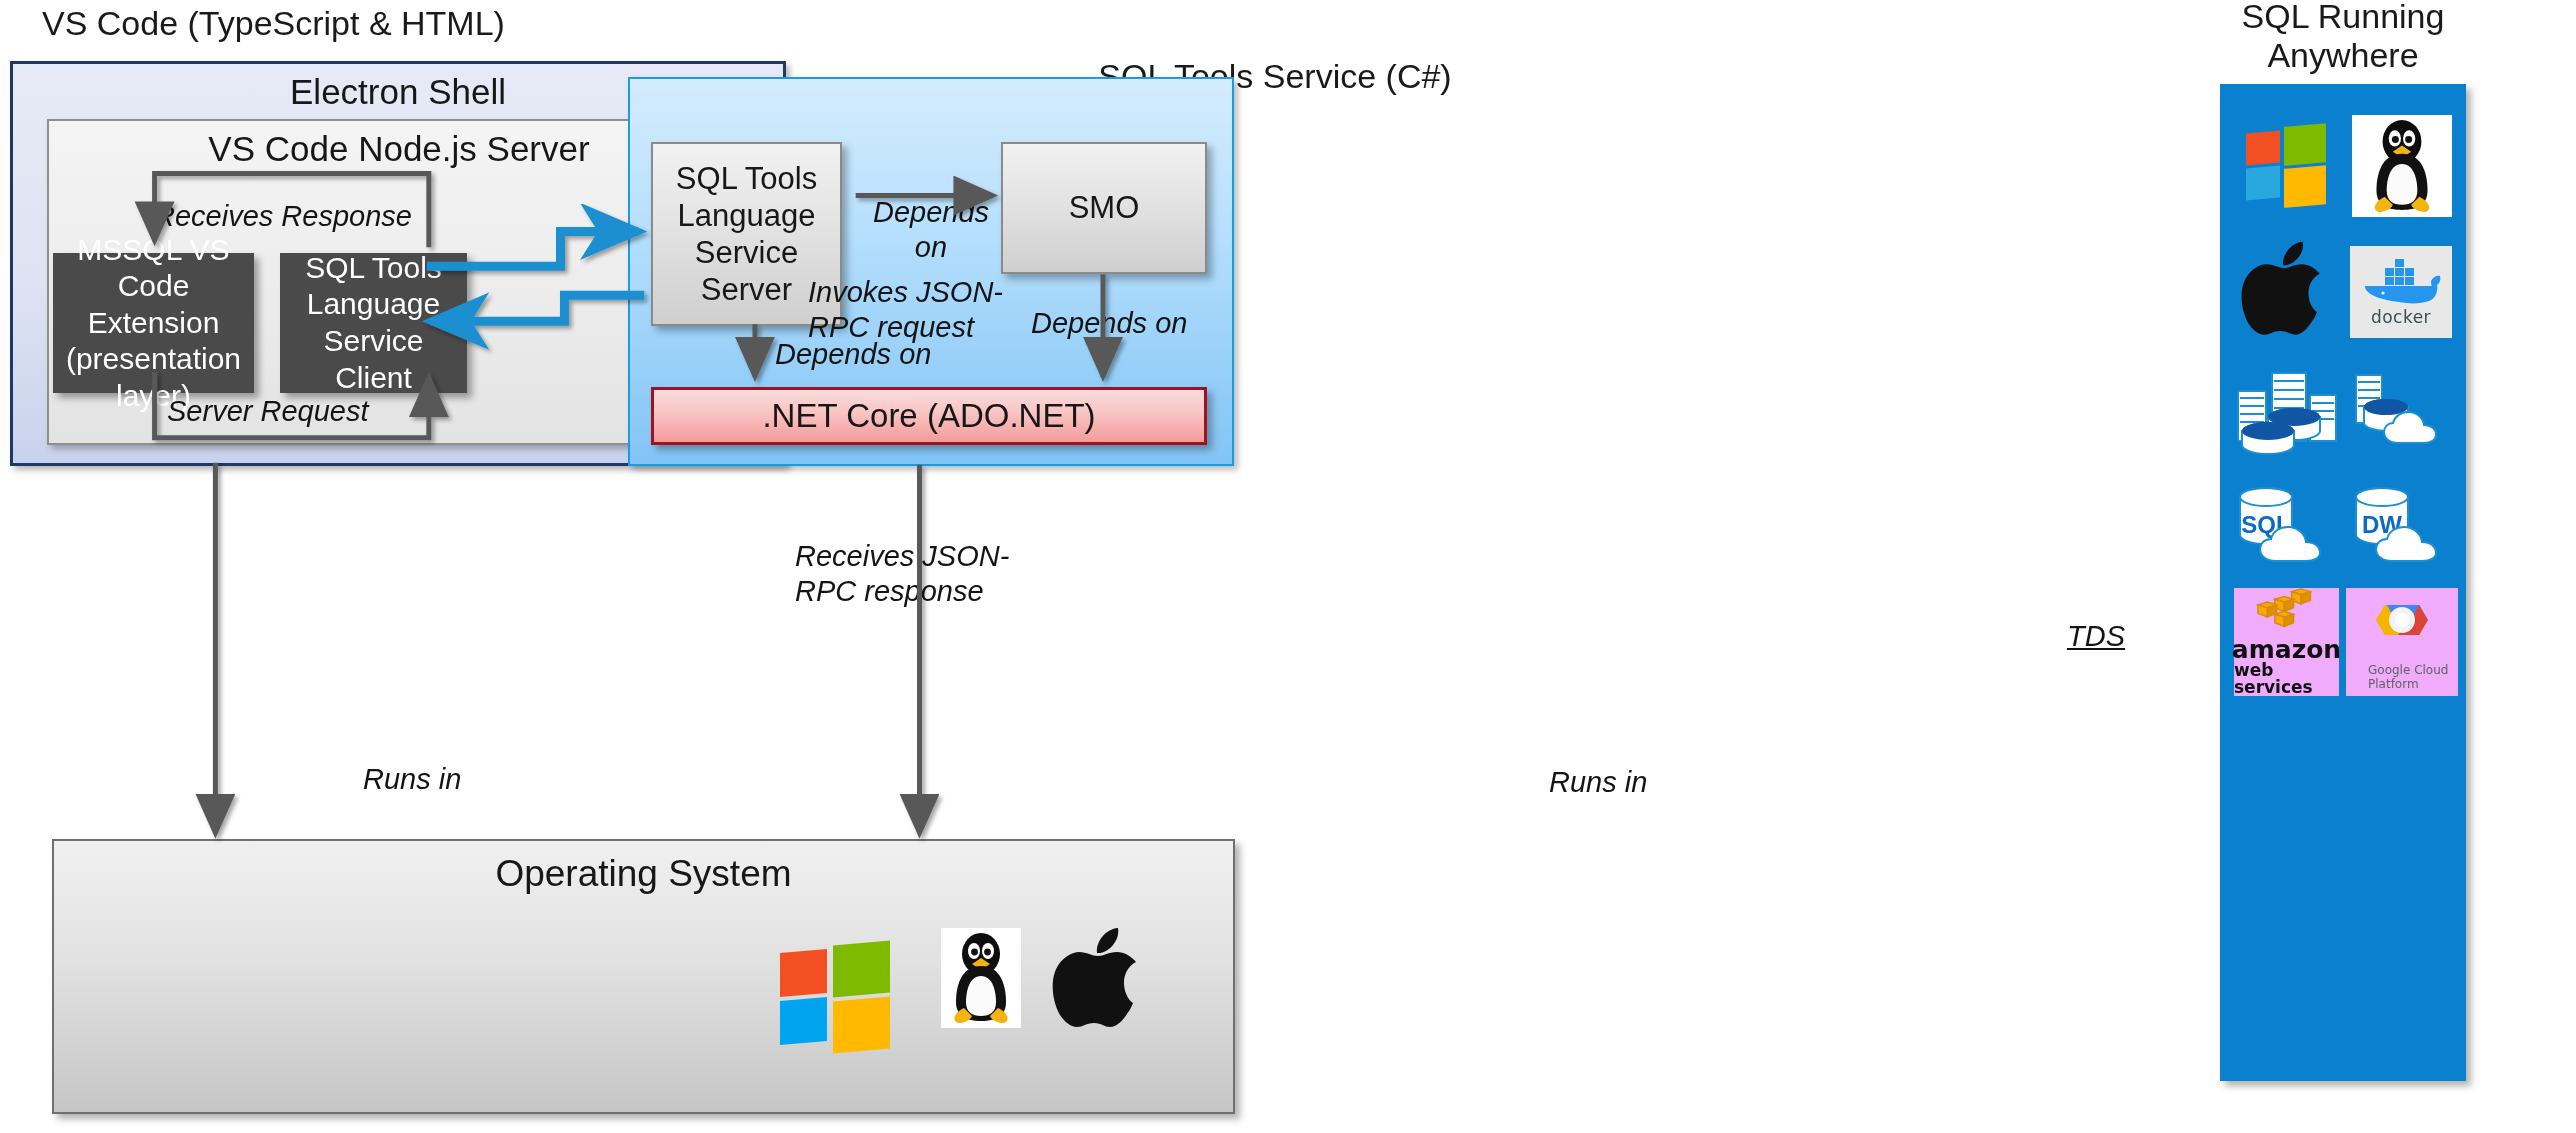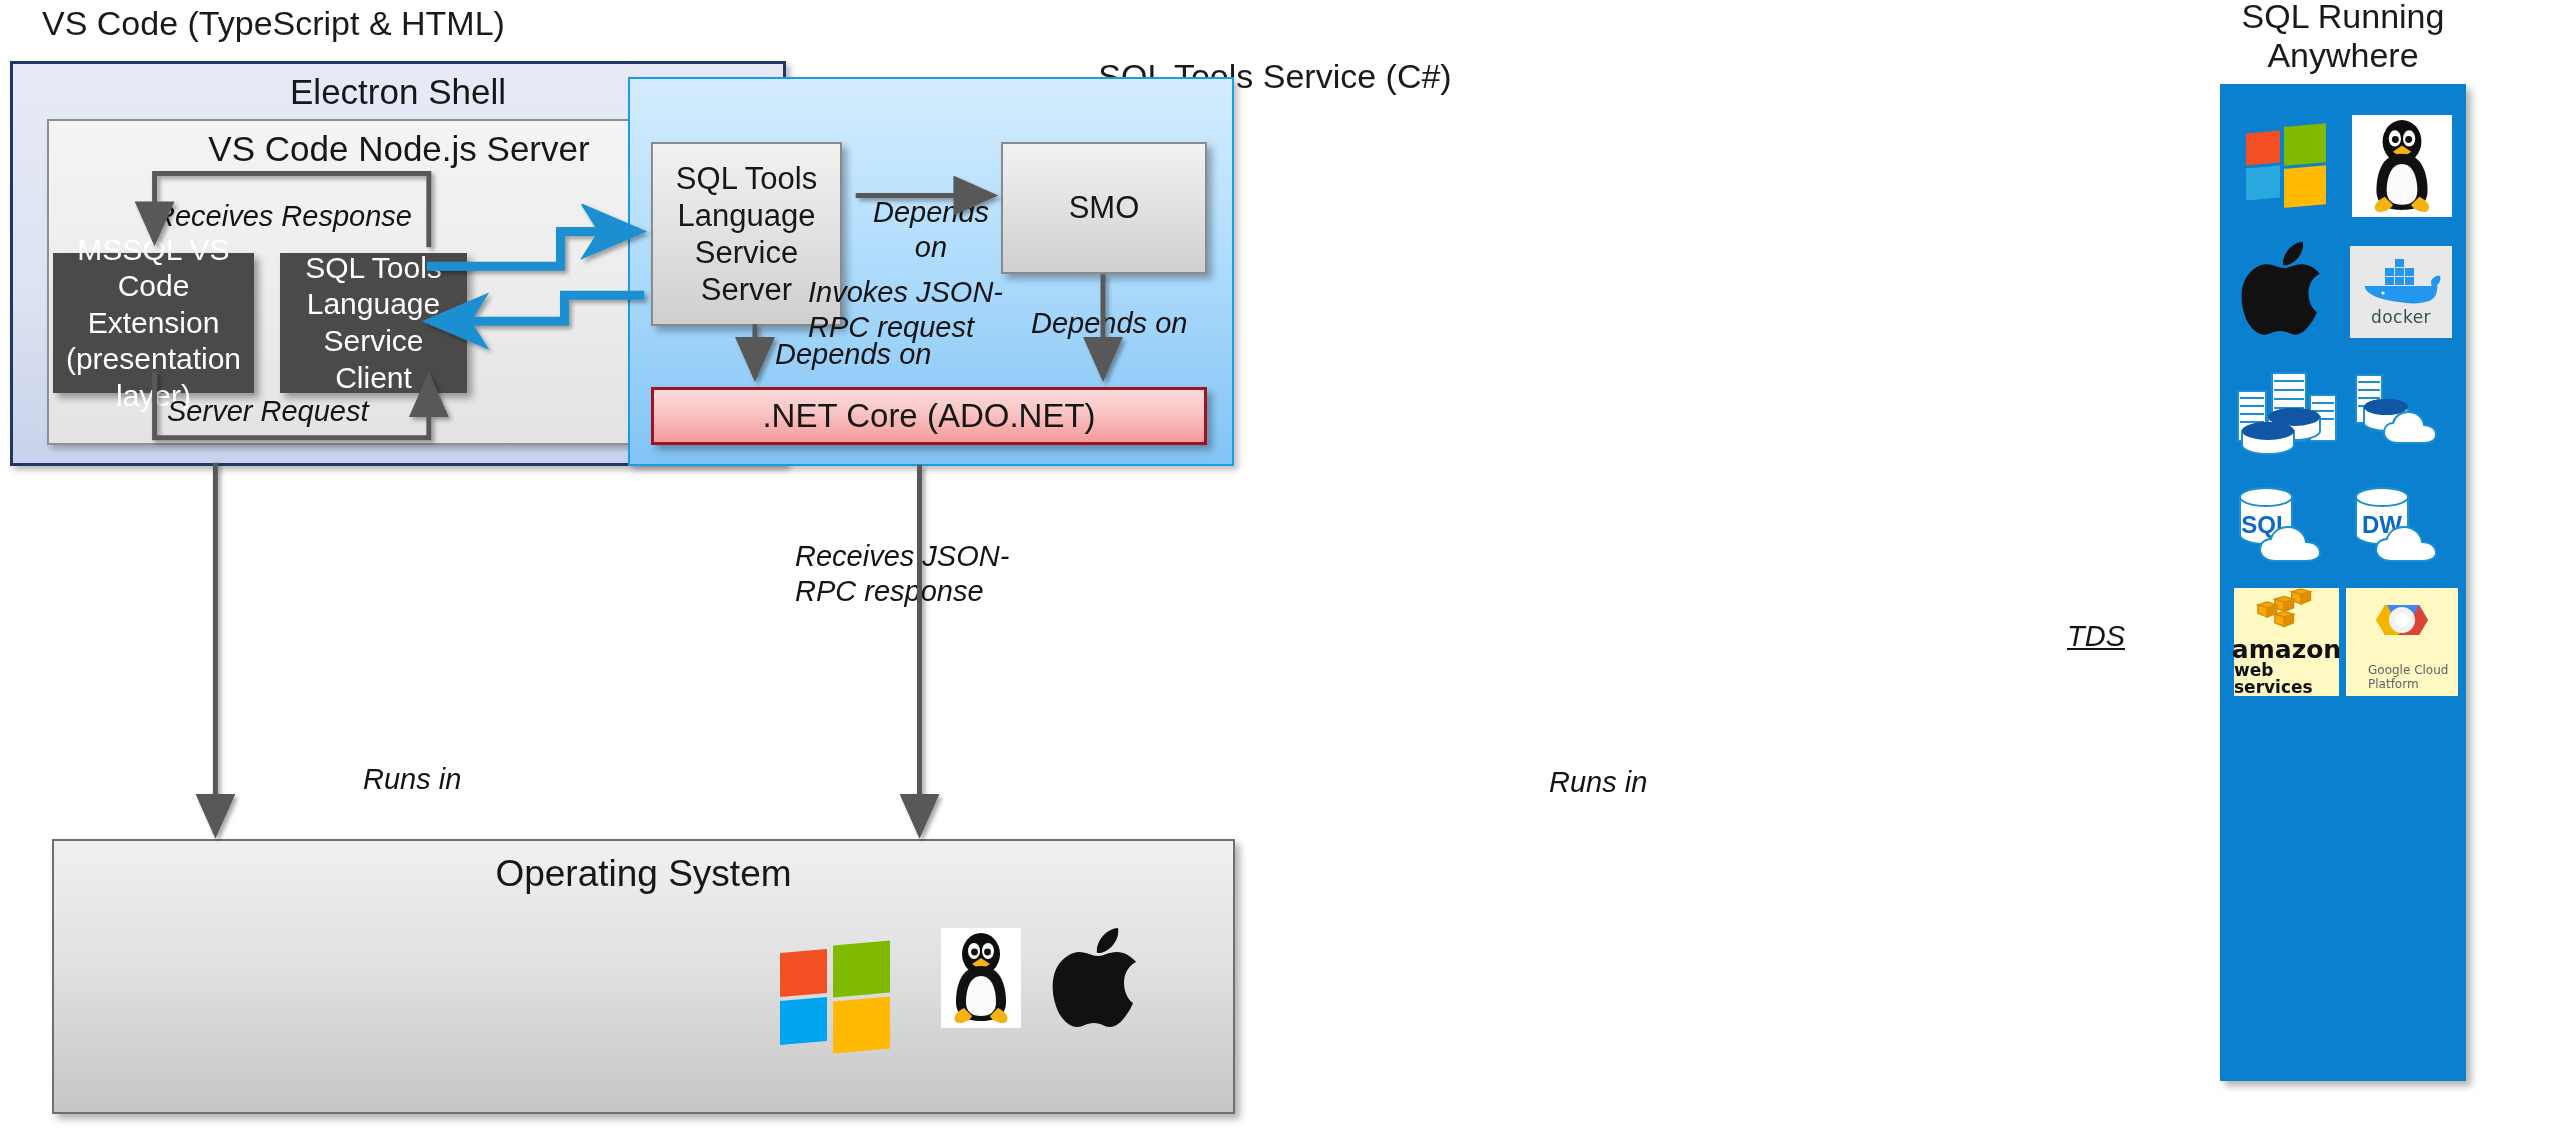--- a/index.html
+++ b/index.html
@@ -75,21 +75,21 @@
   .italic{font-style:italic;font-size:29px;color:#141414;line-height:1.2;white-space:pre-line;}
 
   svg.arrows{position:absolute;left:0;top:0;width:2576px;height:1134px;pointer-events:none;}
 
   
   .winlogo{position:relative;}
   .winlogo i{position:absolute;display:block;}
   .tux-frame{background:#fff;display:flex;align-items:center;justify-content:center;}
   .docker-frame{background:#e8e8e8;display:flex;flex-direction:column;align-items:center;justify-content:center;}
   .docker-word{font-size:17px;color:#394d54;letter-spacing:0.5px;font-family:"DejaVu Sans",sans-serif;}
-  .white-frame{background:#fef9c3;display:flex;flex-direction:column;align-items:center;justify-content:center;}
+  .white-frame{background:#f0abfc;display:flex;flex-direction:column;align-items:center;justify-content:center;}
   .aws-word{font-family:"DejaVu Sans",sans-serif;font-weight:bold;color:#111;line-height:1;}
   .gcp-word{font-family:"DejaVu Sans",sans-serif;color:#5f6368;font-size:12px;padding-left:22px;}
   .dbword{font-family:"Liberation Sans",sans-serif;font-weight:bold;fill:#0b69c7;}
 </style>
 </head>
 <body>
 
 <div class="abs caption" style="left:42px;top:4px;">VS Code (TypeScript &amp; HTML)</div>
 
 <div class="abs caption" style="left:1275px;top:57px;transform:translateX(-50%);">SQL Tools Service (C#)</div>

